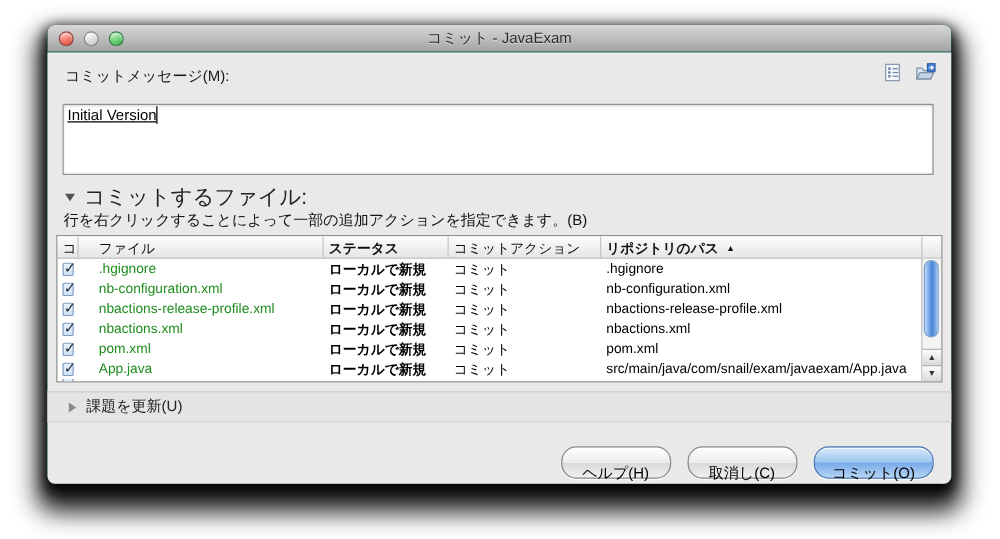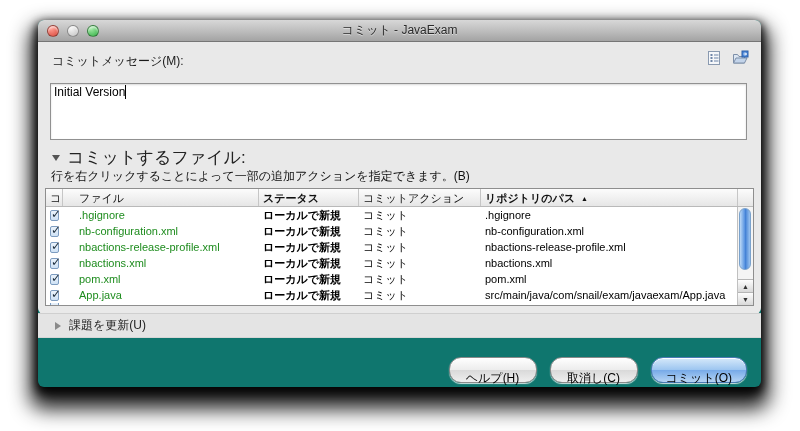--- a/index.html
+++ b/index.html
@@ -22,30 +22,30 @@
   .light { width:12px; height:12px; border-radius:50%; border:1px solid rgba(0,0,0,0.35);
     box-shadow:inset 0 2px 2px rgba(255,255,255,0.6); }
   .light.red   { background:radial-gradient(circle at 35% 30%, #ff9a8e, #d8473a); }
   .light.gray  { background:radial-gradient(circle at 35% 30%, #f2f2f2, #c2c2c2); }
   .light.green { background:radial-gradient(circle at 35% 30%, #9fe8a2, #2fae41); }
   .titletext {
     position:absolute; left:0; right:0; text-align:center;
     font-size:12px; color:#2a2a2a; text-shadow:0 1px 0 rgba(255,255,255,0.5);
   }
 
-  .content { position:relative; height:272px; background:#e9e9e9; border-radius:0 0 6px 6px; }
+  .content { position:relative; height:345px; background:#e9e9e9; border-radius:0 0 6px 6px; }
 
   .msg-label { position:absolute; left:14px; top:11px; font-size:12px; color:#1a1a1a; }
   .msg-icons { position:absolute; right:12px; top:7px; display:flex; gap:8px; }
   .tool-icon { width:18px; height:18px; display:flex; align-items:center; justify-content:center; }
 
   .msg-box {
     position:absolute; left:12px; top:41px; width:697px; height:57px;
     background:#ffffff; border:1px solid #919191; box-shadow:inset 0 1px 2px rgba(0,0,0,0.15);
-    font-size:12px; color:#000; padding:1px 3px;
+    font-size:12px; color:#000; padding:1px 3px;text-decoration:underline;
   }
   .caret { border-right:1px solid #000; padding-right:0; }
 
   .section-head { position:absolute; left:14px; top:104px; font-size:17px; color:#222;
     display:flex; align-items:center; gap:7px; }
   .tri-down { width:0; height:0; border-left:4px solid transparent; border-right:4px solid transparent;
     border-top:6px solid #555; }
   .tri-right { width:0; height:0; border-top:4px solid transparent; border-bottom:4px solid transparent;
     border-left:6px solid #8a8a8a; }
 

